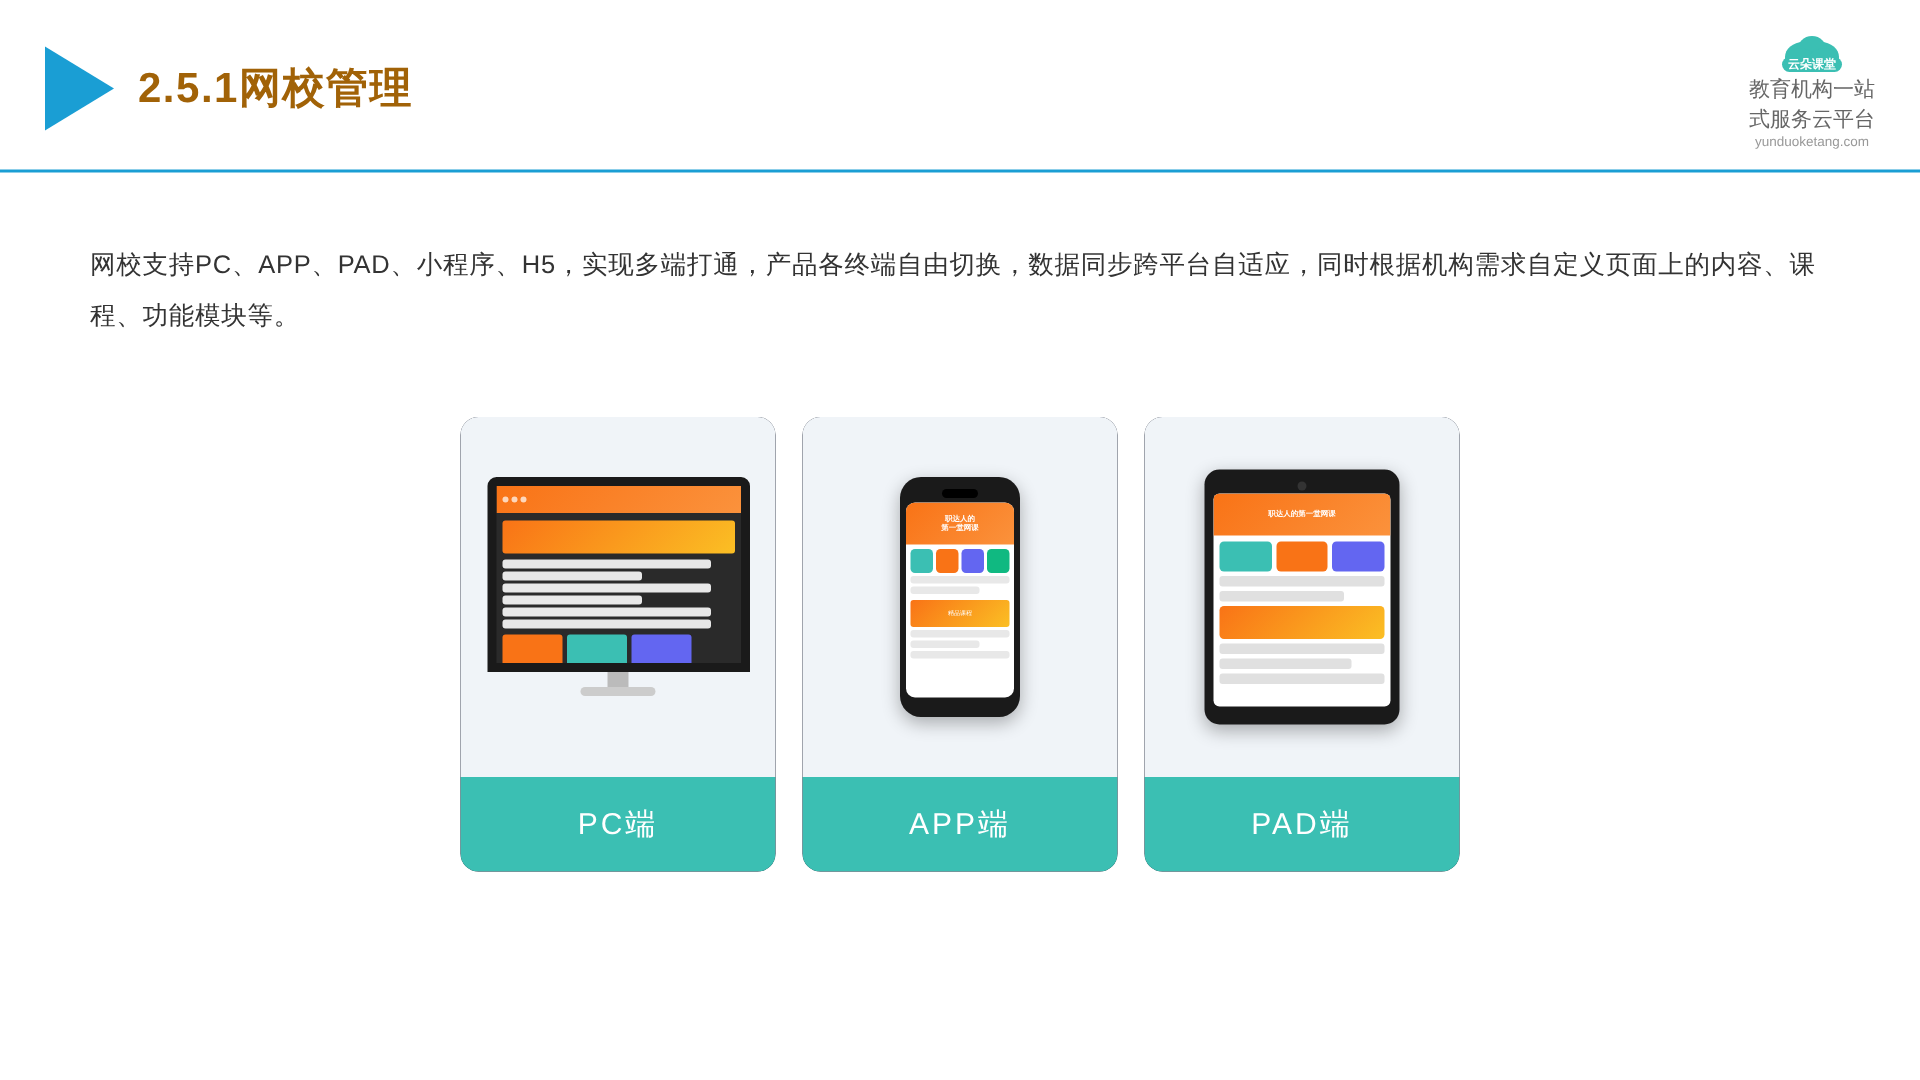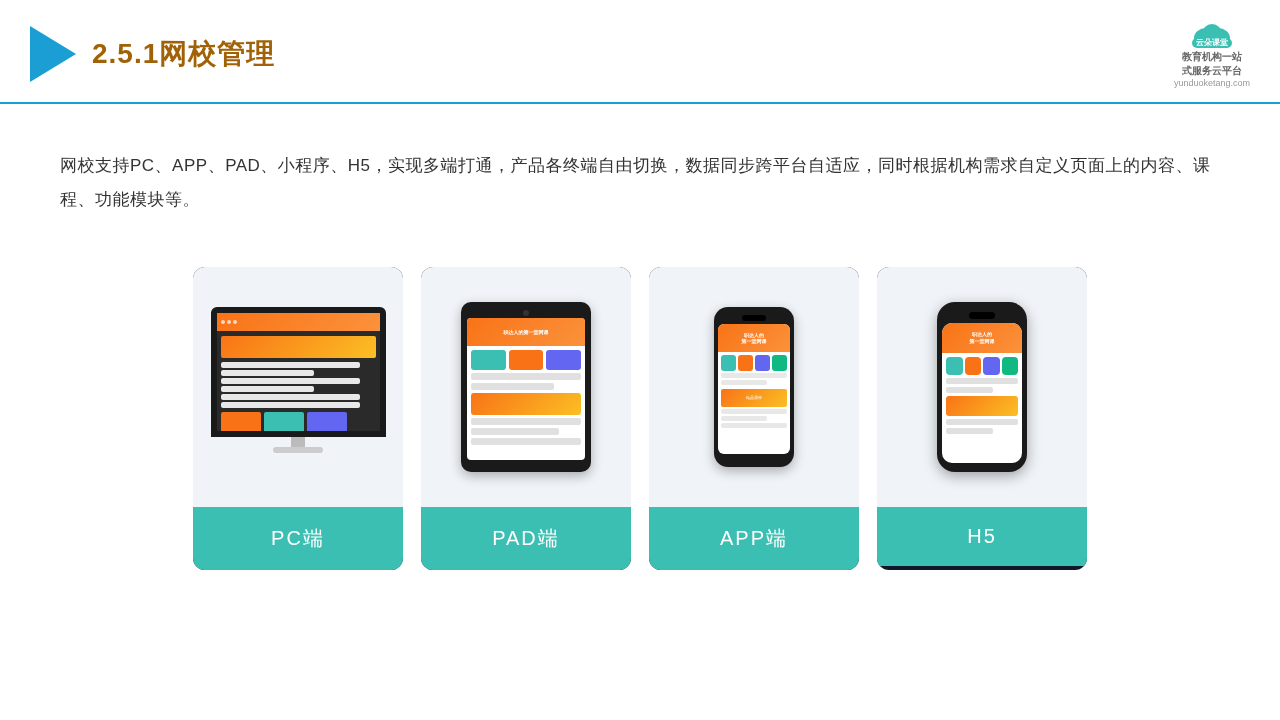--- a/index.html
+++ b/index.html
@@ -397,21 +397,21 @@
           <ellipse cx="22" cy="20" rx="12" ry="10" fill="#3bbfb3"></ellipse>
           <ellipse cx="34" cy="20" rx="12" ry="10" fill="#3bbfb3"></ellipse>
           <ellipse cx="28" cy="16" rx="10" ry="10" fill="#3bbfb3"></ellipse>
           <ellipse cx="20" cy="22" rx="10" ry="8" fill="#3bbfb3"></ellipse>
           <ellipse cx="36" cy="22" rx="10" ry="8" fill="#3bbfb3"></ellipse>
           <rect x="8" y="20" width="40" height="10" rx="5" fill="#3bbfb3"></rect>
           <text x="28" y="27" text-anchor="middle" font-size="8" fill="white" font-weight="bold" font-family="sans-serif">云朵课堂</text>
         </svg>
       </div>
       <div class="brand-text">
-        <div style="white-space: pre-line; font-size: 10px; color: #666; line-height: 1.4; font-weight: bold;">教育机构一站
+        <div style="white-space: pre-line; font-size: 14px; color: #666; line-height: 1.4;">教育机构一站
 式服务云平台</div>
         <div style="font-size: 9px; color: #999;">yunduoketang.com</div>
       </div>
     </div>
   </div>
 </div>
 
 <div class="description">
   <p>网校支持PC、APP、PAD、小程序、H5，实现多端打通，产品各终端自由切换，数据同步跨平台自适应，同时根据机构需求自定义页面上的内容、课程、功能模块等。</p>
 </div>
@@ -444,45 +444,20 @@
         </div>
         <div class="monitor-stand-neck"></div>
         <div class="monitor-stand-base"></div>
       </div>
     </div>
     <div class="card-label">PC端</div>
   </div>
 
   <div class="card">
     <div class="card-image-area">
-      <div class="tablet-mock">
-        <div class="tablet-camera"></div>
-        <div class="tablet-screen">
-          <div class="tablet-screen-top">职达人的第一堂网课</div>
-          <div class="tablet-body">
-            <div class="tablet-icon-row">
-              <div class="tablet-icon-box"></div>
-              <div class="tablet-icon-box"></div>
-              <div class="tablet-icon-box"></div>
-            </div>
-            <div class="tablet-row"></div>
-            <div class="tablet-row" style="width:75%"></div>
-            <div class="tablet-banner"></div>
-            <div class="tablet-row"></div>
-            <div class="tablet-row" style="width:80%"></div>
-            <div class="tablet-row"></div>
-          </div>
-        </div>
-      </div>
-    </div>
-    <div class="card-label">PAD端</div>
-  </div>
-
-  <div class="card">
-    <div class="card-image-area">
       <div class="phone-mock">
         <div class="phone-notch"></div>
         <div class="phone-screen">
           <div class="phone-screen-top">职达人的<br>第一堂网课</div>
           <div class="phone-screen-body">
             <div class="phone-icon-row">
               <div class="phone-icon-box"></div>
               <div class="phone-icon-box"></div>
               <div class="phone-icon-box"></div>
               <div class="phone-icon-box"></div>
@@ -493,39 +468,40 @@
             <div class="phone-row"></div>
             <div class="phone-row phone-row-short"></div>
             <div class="phone-row"></div>
           </div>
         </div>
       </div>
     </div>
     <div class="card-label">APP端</div>
   </div>
 
-
   <div class="card">
     <div class="card-image-area">
-      <div class="phone-modern">
-        <div class="phone-modern-notch"></div>
-        <div class="phone-modern-screen">
-          <div class="phone-modern-top">职达人的<br>第一堂网课</div>
-          <div class="phone-modern-body">
-            <div class="phone-modern-icons">
-              <div class="phone-modern-icon"></div>
-              <div class="phone-modern-icon"></div>
-              <div class="phone-modern-icon"></div>
-              <div class="phone-modern-icon"></div>
+      <div class="tablet-mock">
+        <div class="tablet-camera"></div>
+        <div class="tablet-screen">
+          <div class="tablet-screen-top">职达人的第一堂网课</div>
+          <div class="tablet-body">
+            <div class="tablet-icon-row">
+              <div class="tablet-icon-box"></div>
+              <div class="tablet-icon-box"></div>
+              <div class="tablet-icon-box"></div>
             </div>
-            <div class="phone-modern-row"></div>
-            <div class="phone-modern-row phone-modern-row-short"></div>
-            <div class="phone-modern-banner"></div>
-            <div class="phone-modern-row"></div>
-            <div class="phone-modern-row phone-modern-row-short"></div>
+            <div class="tablet-row"></div>
+            <div class="tablet-row" style="width:75%"></div>
+            <div class="tablet-banner"></div>
+            <div class="tablet-row"></div>
+            <div class="tablet-row" style="width:80%"></div>
+            <div class="tablet-row"></div>
           </div>
         </div>
       </div>
     </div>
-    <div class="card-label">H5</div>
+    <div class="card-label">PAD端</div>
   </div>
 
+
+
 </div>
 
 </body></html>

